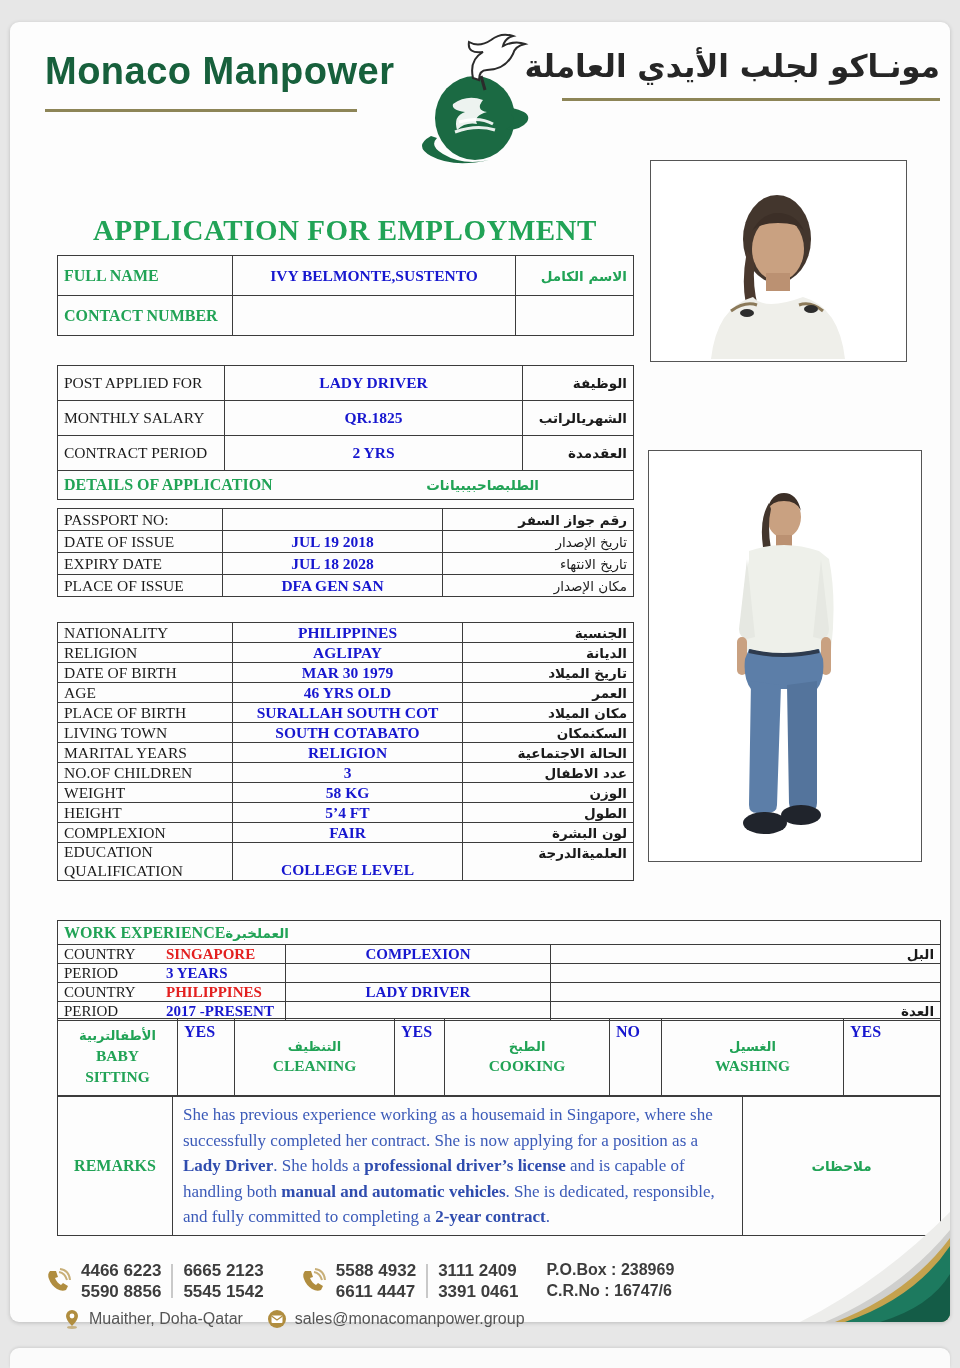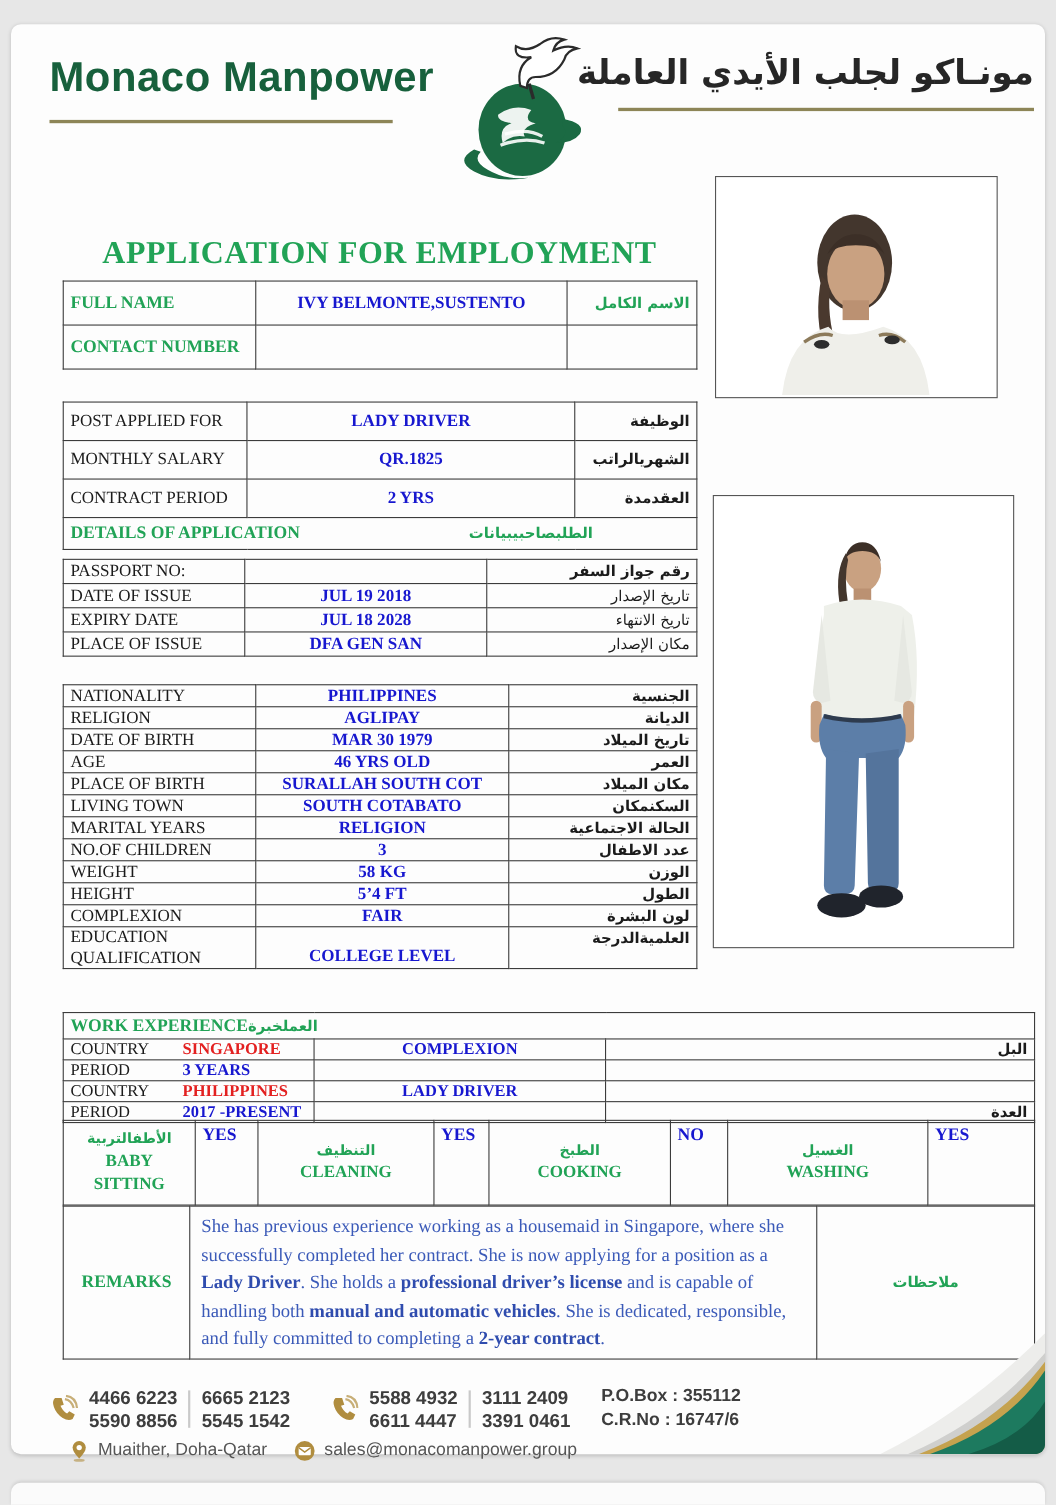--- a/index.html
+++ b/index.html
@@ -400,21 +400,21 @@
             <path d="M5 3 q-3 3 -1 8 q2 6 8 10 q5 3 9 1 l2-4 l-5-3 l-2 2 q-4-2 -6-7 l3-1 l-2-6 Z" fill="#b08d3f"></path>
             <path d="M14 4 q6 1 8 8 M15 1 q9 1 10 11" stroke="#b08d3f" stroke-width="2" fill="none" opacity=".7"></path>
           </svg>
       </span>
       <div class="f-col" style="white-space:pre-line">5588 4932
 6611 4447</div>
       <div class="f-div"></div>
       <div class="f-col" style="white-space:pre-line">3111 2409
 3391 0461</div>
       <div class="f-po" style="margin-left:18px">
-        <div>P.O.Box  : 355112</div>
+        <div>P.O.Box  : 238969</div>
         <div>C.R.No   : 16747/6</div>
       </div>
     </div>
     <div class="f-row2">
       <span class="f-ic">
         <svg width="18" height="20" viewBox="0 0 18 20">
             <path d="M9 1 a6 6 0 0 1 6 6 q0 4 -6 10 q-6-6 -6-10 a6 6 0 0 1 6-6 Z" fill="#b08d3f"></path>
             <circle cx="9" cy="7" r="2.4" fill="#fff"></circle>
             <ellipse cx="9" cy="18.5" rx="5" ry="1.4" fill="#b08d3f" opacity=".6"></ellipse>
           </svg>

